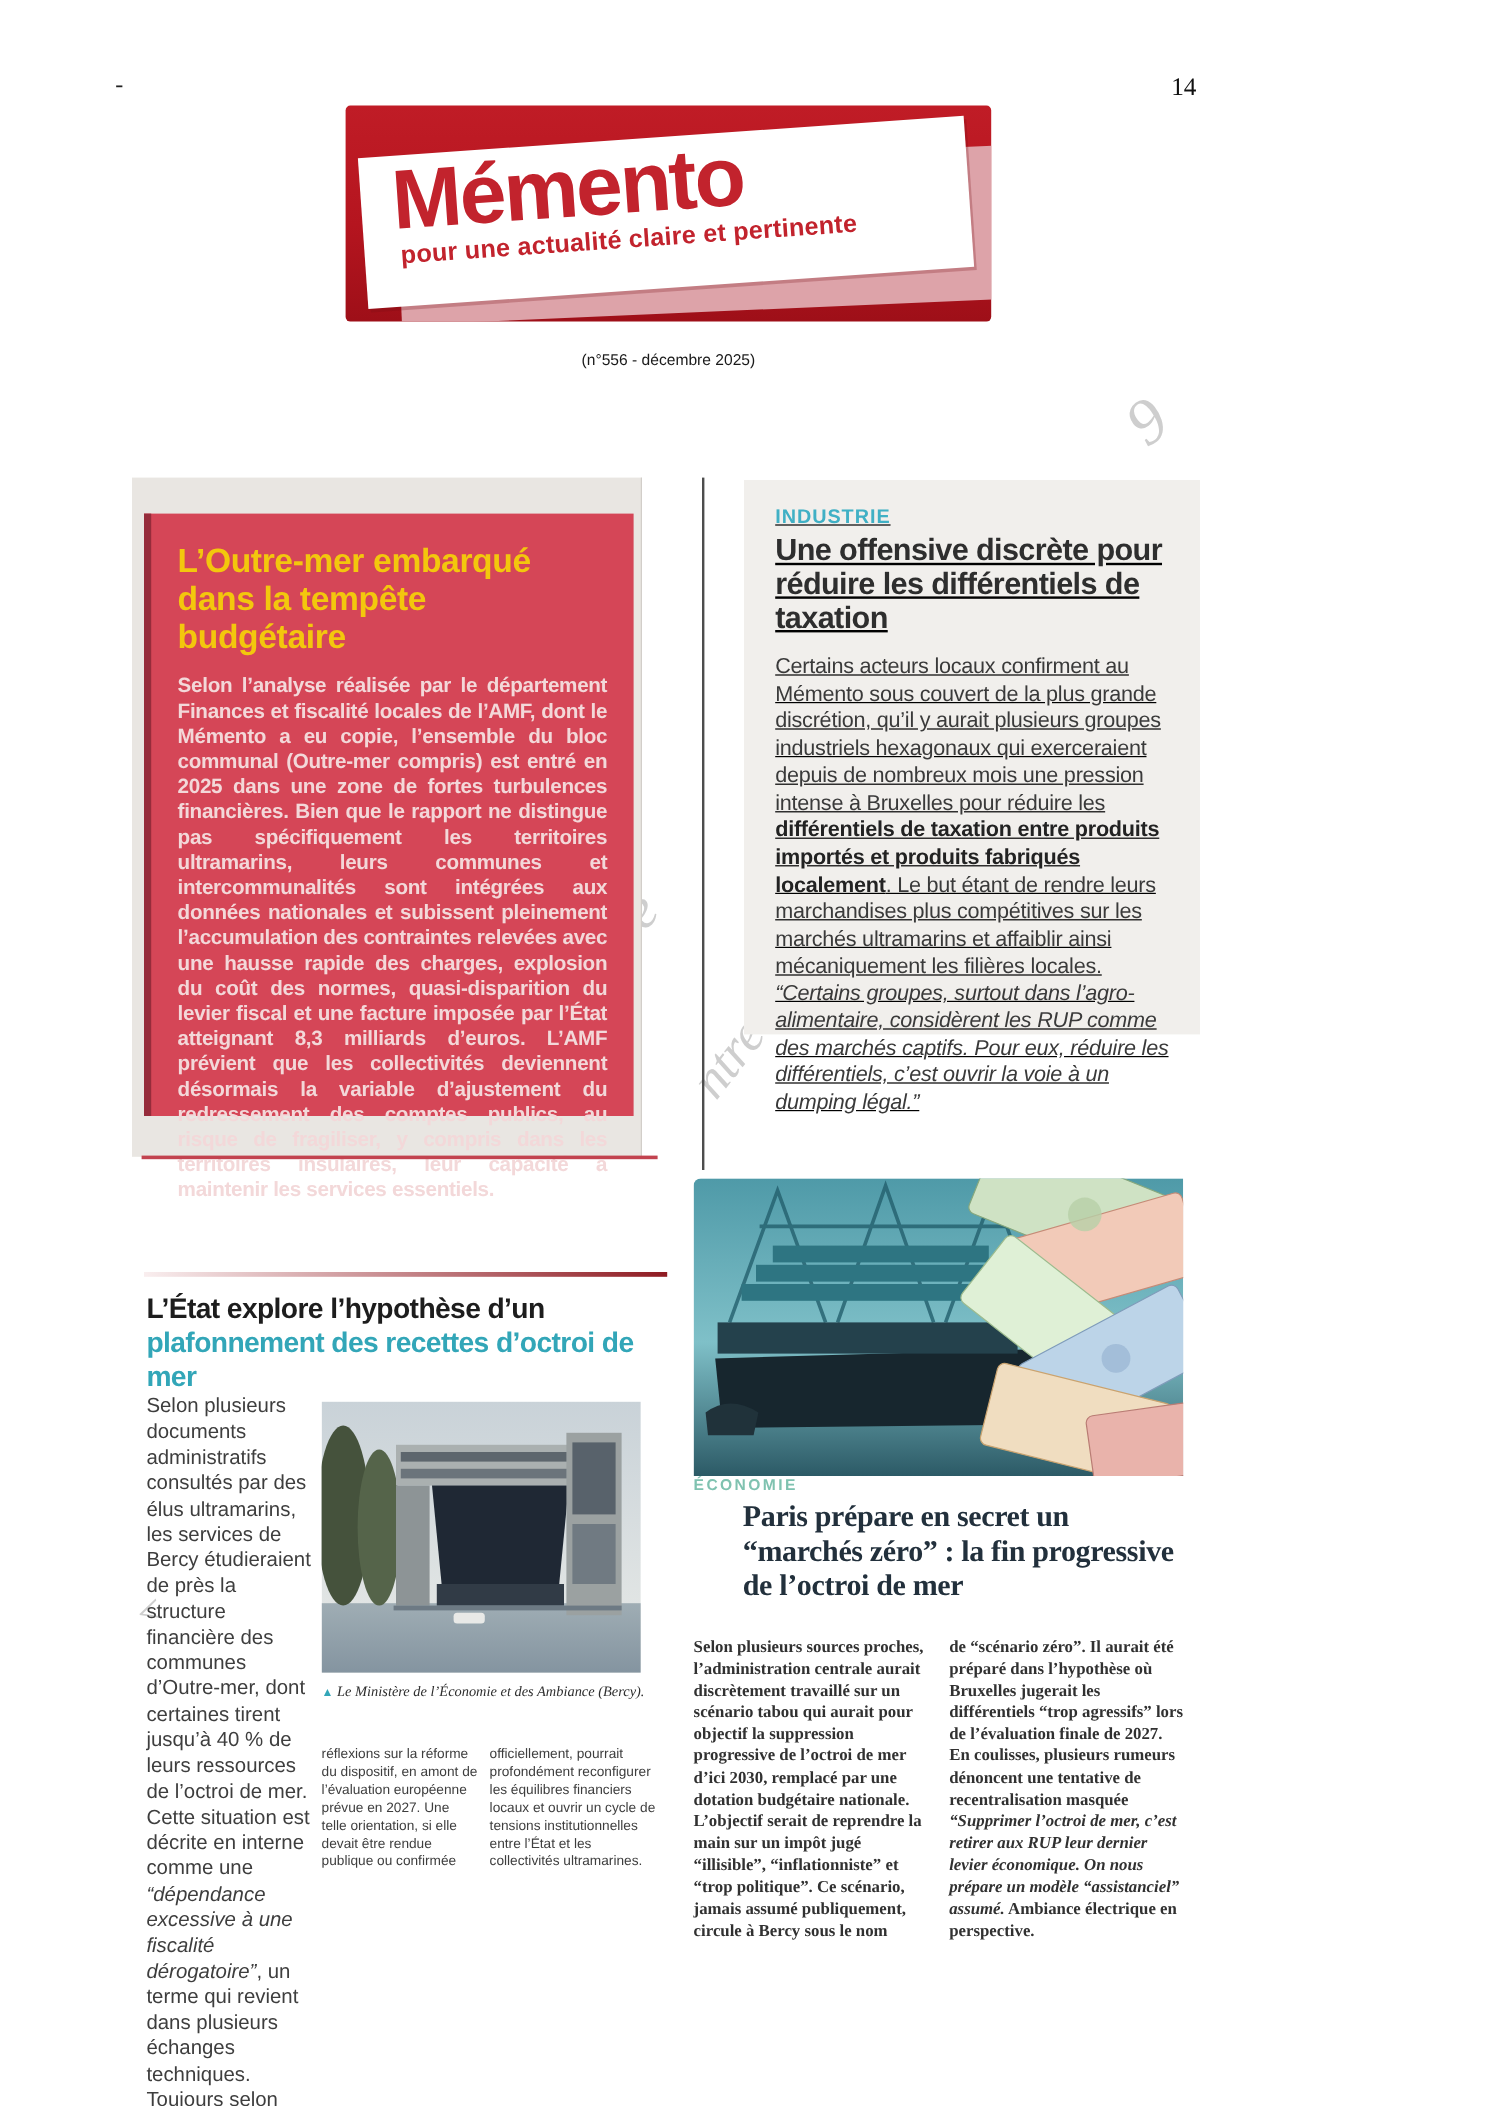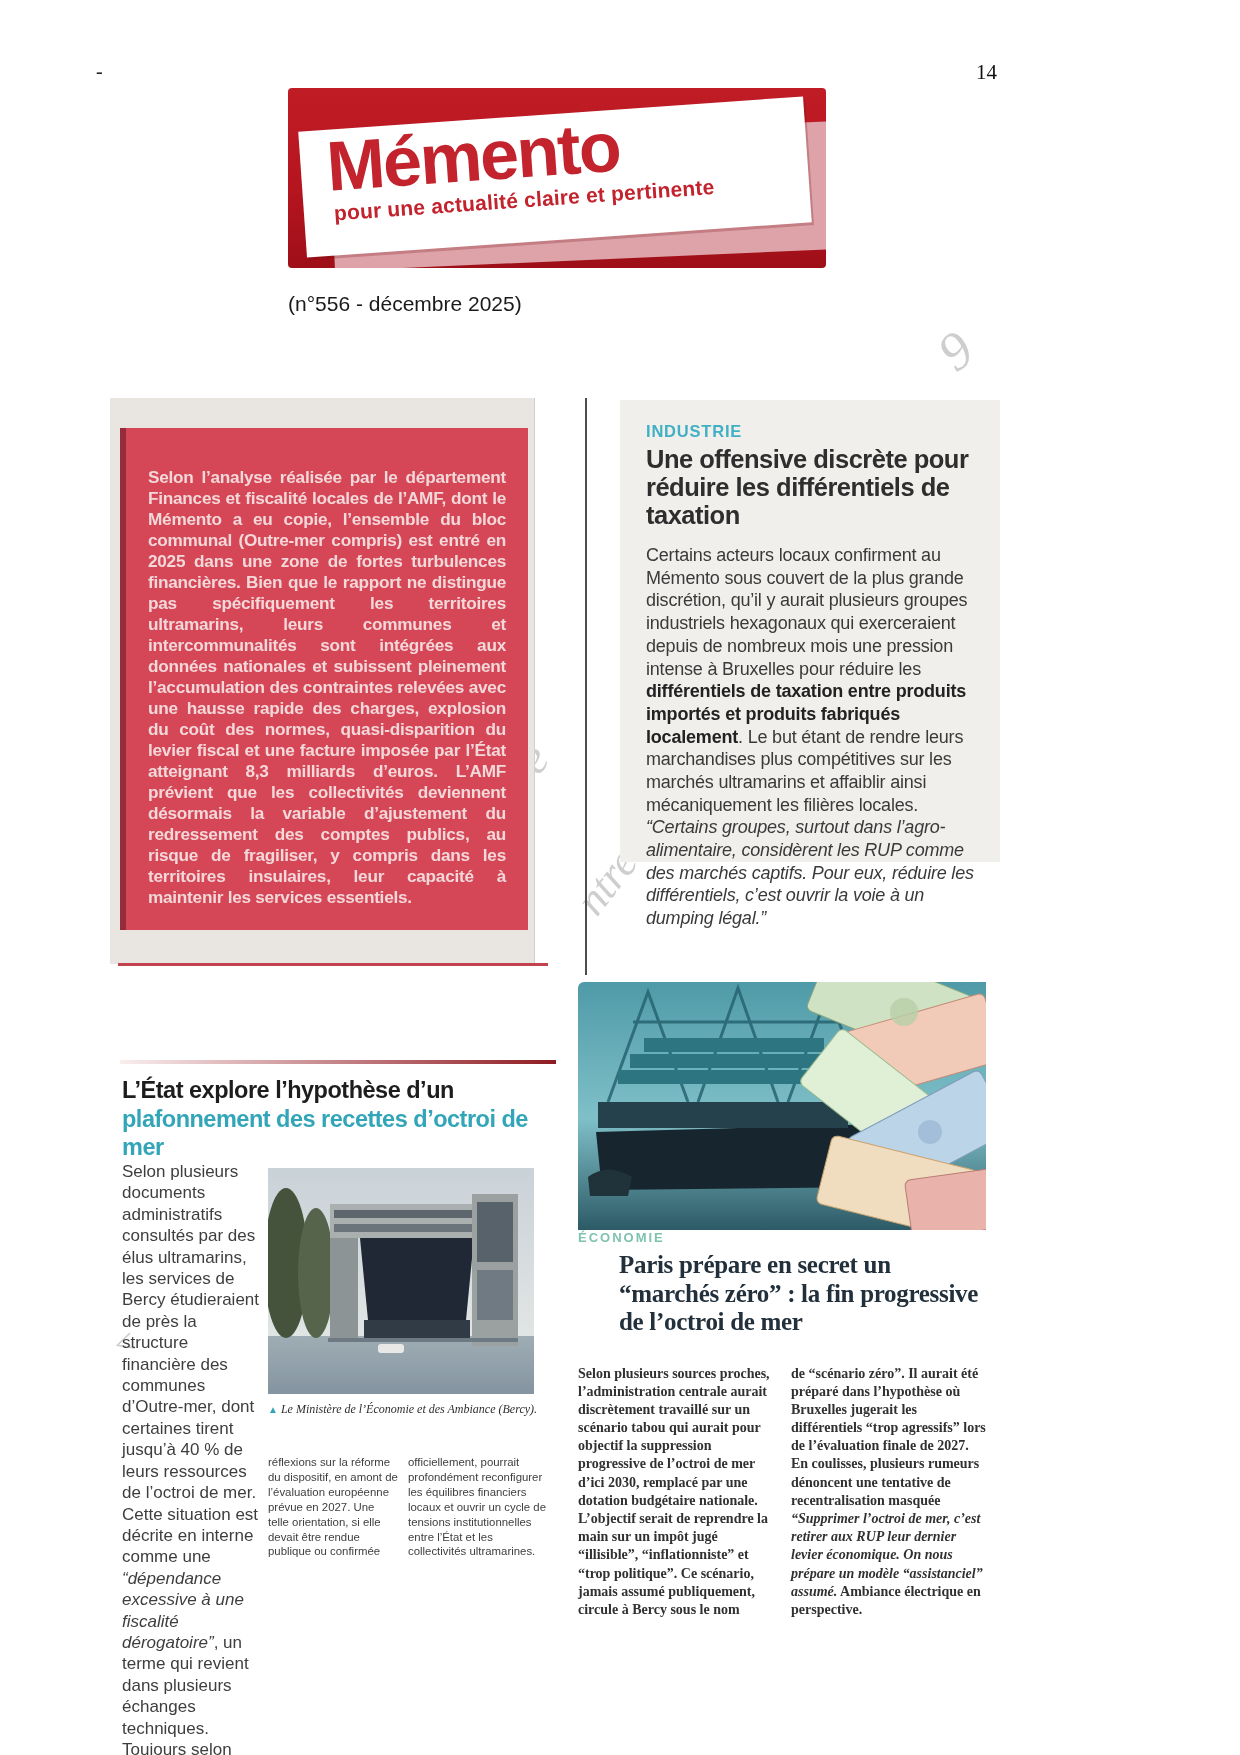--- a/index.html
+++ b/index.html
@@ -14,21 +14,21 @@
   
   .logo-banner{left:288px;top:88px;width:538px;height:180px;border-radius:4px;
      background:linear-gradient(180deg,#c01c26 0%,#b5151f 55%,#9e0f18 100%);overflow:hidden;}
   .logo-card-shadow{left:44px;top:44px;width:505px;height:128px;background:#dda3a9;
      transform:rotate(-2.5deg);}
   .logo-card{left:14px;top:26px;width:506px;height:126px;background:#ffffff;
      transform:rotate(-4deg);box-shadow:2px 3px 0 rgba(120,10,20,.25);}
   .logo-title{margin:2px 0 0 26px;font-size:70px;font-weight:bold;letter-spacing:-2px;
      color:#c2232d;line-height:1.0;}
   .logo-tagline{margin:0 0 0 30px;font-size:21px;font-weight:bold;color:#c2232d;letter-spacing:.2px;}
-  .issue{left:288px;top:292px;width:538px;font-size:21px;color:#1a1a1a;}
+  .issue{left:288px;top:292px;width:538px;text-align:center;font-size:13px;color:#1a1a1a;}
 
   
   .wm{font-family:"Liberation Serif",serif;font-style:italic;color:#c6c6c6;opacity:.85;pointer-events:none;}
   .wm-9{left:942px;top:320px;font-size:54px;transform:rotate(-38deg);}
   .wm-tre{left:498px;top:742px;font-size:46px;transform:rotate(-45deg);}
   .wm-refour{left:322px;top:852px;font-size:46px;transform:rotate(-30deg);}
   .wm-ntre{left:572px;top:856px;font-size:44px;transform:rotate(-52deg);}
   .wm-frag{left:112px;top:1322px;font-size:36px;transform:rotate(-18deg);}
 
   
@@ -40,21 +40,21 @@
      letter-spacing:-.3px;}
   .a1-body{margin-top:15px;font-size:17.2px;font-weight:bold;color:#f3d8d9;line-height:1.22;
      text-align:justify;letter-spacing:-.25px;}
   .a1-bottomrule{left:118px;top:963px;width:430px;height:3px;background:#c2434f;}
 
   
   .fold-line{left:585px;top:398px;width:2px;height:577px;background:#4d4d4d;}
 
   
   .a2-card{left:620px;top:400px;width:380px;height:462px;background:#f1efec;
-     padding:22px 0 0 26px;box-sizing:border-box;}
+     padding:22px 0 0 26px;box-sizing:border-box;text-decoration:underline;}
   .a2-kicker{font-size:16.5px;font-weight:bold;color:#40b0c5;letter-spacing:.8px;}
   .a2-title{margin-top:4px;width:340px;font-size:25.5px;font-weight:800;color:#2e2e2e;
      line-height:1.1;letter-spacing:-.5px;}
   .a2-body{margin-top:15px;width:338px;font-size:18px;color:#3a3a3a;line-height:1.26;
      letter-spacing:-.2px;}
   .a2-bold{font-weight:bold;color:#222;}
   .a2-quote{font-style:italic;}
 
   
   .a3-card{left:120px;top:1060px;width:436px;height:562px;}
@@ -102,20 +102,21 @@
   <div class="abs issue">(n°556 - décembre 2025)</div>
 
   <div class="abs wm wm-9">9</div>
   <div class="abs wm wm-tre">tre</div>
   <div class="abs wm wm-refour">refour de</div>
   <div class="abs wm wm-ntre">ntre</div>
   <div class="abs wm wm-frag">&lt;</div>
 
   <div class="abs a1-card">
     <div class="a1-red">
+      <div class="a1-title">L’Outre-mer embarqué dans la tempête budgétaire</div>
       <div class="a1-body">Selon l’analyse réalisée par le département Finances et fiscalité locales de l’AMF, dont le Mémento a eu copie, l’ensemble du bloc communal (Outre-mer compris) est entré en 2025 dans une zone de fortes turbulences financières. Bien que le rapport ne distingue pas spécifiquement les territoires ultramarins, leurs communes et intercommunalités sont intégrées aux données nationales et subissent pleinement l’accumulation des contraintes relevées avec une hausse rapide des charges, explosion du coût des normes, quasi-disparition du levier fiscal et une facture imposée par l’État atteignant 8,3 milliards d’euros. L’AMF prévient que les collectivités deviennent désormais la variable d’ajustement du redressement des comptes publics, au risque de fragiliser, y compris dans les territoires insulaires, leur capacité à maintenir les services essentiels.</div>
     </div>
   </div>
   <div class="abs a1-bottomrule"></div>
 
   <div class="abs fold-line"></div>
 
   <div class="abs a2-card">
     <div class="a2-kicker">INDUSTRIE</div>
     <div class="a2-title">Une offensive discrète pour réduire les différentiels de taxation</div>

